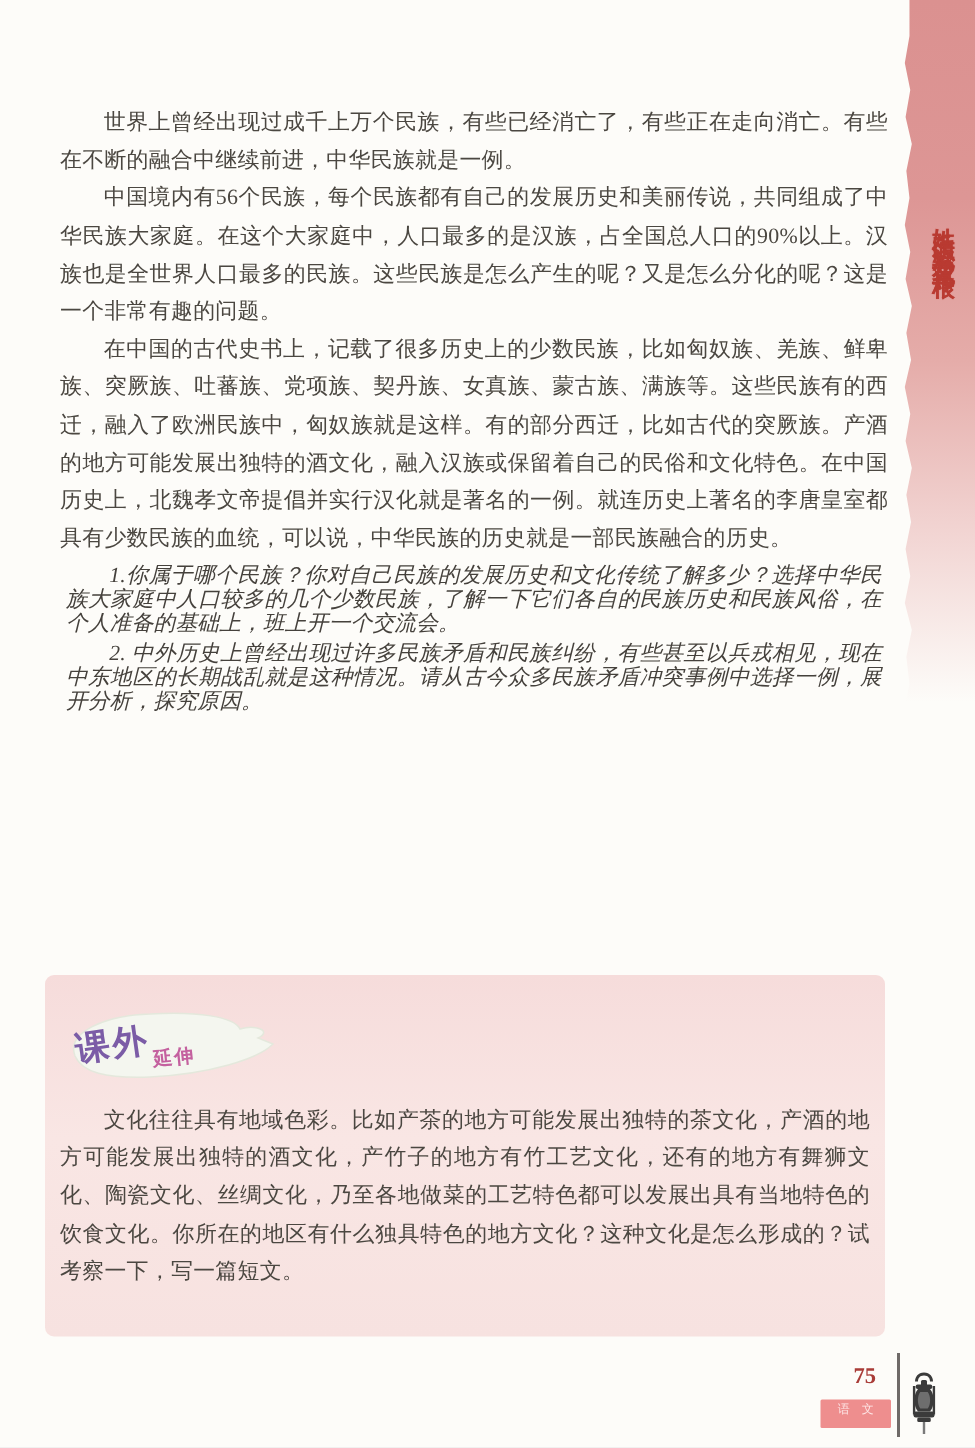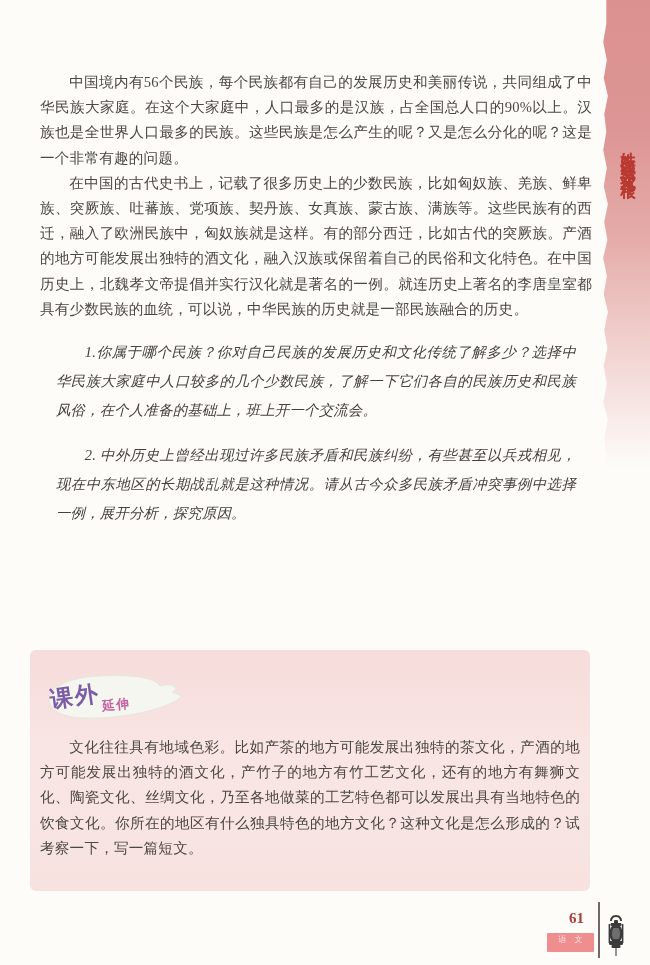--- a/index.html
+++ b/index.html
@@ -46,22 +46,22 @@
   }
   .heading .num{color:#d98f85;}
   .heading .ttl{color:#c5493f;}
   .body-p{
     margin:0;
     font-size:14.6px;line-height:25.2px;
     text-indent:2em;text-align:justify;
     letter-spacing:.2px;
   }
   .question{
-    margin:16px;
-    font-size:14.4px;line-height:29px;
+    margin:4px;
+    font-size:14.4px;line-height:16px;
     text-indent:2em;text-align:justify;
     font-style:italic;
     color:#45413c;
     letter-spacing:.2px;
   }
 
   
   .ext-block{
     position:absolute;left:30px;top:650px;
     width:560px;height:241px;
@@ -115,38 +115,39 @@
 </style>
 </head>
 <body>
 
 <div class="page">
 
   <div class="side-band"></div>
   <div class="side-title">姓氏源流与文化寻根</div>
 
   <div class="content">
+    <p class="body-p">世界上曾经出现过成千上万个民族，有些已经消亡了，有些正在走向消亡。有些在不断的融合中继续前进，中华民族就是一例。</p>
     <p class="body-p">中国境内有56个民族，每个民族都有自己的发展历史和美丽传说，共同组成了中华民族大家庭。在这个大家庭中，人口最多的是汉族，占全国总人口的90%以上。汉族也是全世界人口最多的民族。这些民族是怎么产生的呢？又是怎么分化的呢？这是一个非常有趣的问题。</p>
     <p class="body-p">在中国的古代史书上，记载了很多历史上的少数民族，比如匈奴族、羌族、鲜卑族、突厥族、吐蕃族、党项族、契丹族、女真族、蒙古族、满族等。这些民族有的西迁，融入了欧洲民族中，匈奴族就是这样。有的部分西迁，比如古代的突厥族。产酒的地方可能发展出独特的酒文化，融入汉族或保留着自己的民俗和文化特色。在中国历史上，北魏孝文帝提倡并实行汉化就是著名的一例。就连历史上著名的李唐皇室都具有少数民族的血统，可以说，中华民族的历史就是一部民族融合的历史。</p>
     <p class="question">1.你属于哪个民族？你对自己民族的发展历史和文化传统了解多少？选择中华民族大家庭中人口较多的几个少数民族，了解一下它们各自的民族历史和民族风俗，在个人准备的基础上，班上开一个交流会。</p>
     <p class="question">2. 中外历史上曾经出现过许多民族矛盾和民族纠纷，有些甚至以兵戎相见，现在中东地区的长期战乱就是这种情况。请从古今众多民族矛盾冲突事例中选择一例，展开分析，探究原因。</p>
   </div>
 
   <div class="ext-block">
     <div class="ext-label">
       <svg width="160" height="62" viewBox="0 0 160 62" aria-hidden="true">
         <path d="M14,32 C8,16 34,5 64,4 C96,2 120,6 124,14 C134,11 146,15 136,20 L146,24 C136,34 104,44 64,46 C34,47 19,43 14,32 Z" fill="#f4f6ef" stroke="#e4e8dc" stroke-width="1"></path>
       </svg>
       <span class="ext-main">课外</span>
       <span class="ext-sub">延伸</span>
     </div>
     <p class="ext-p">文化往往具有地域色彩。比如产茶的地方可能发展出独特的茶文化，产酒的地方可能发展出独特的酒文化，产竹子的地方有竹工艺文化，还有的地方有舞狮文化、陶瓷文化、丝绸文化，乃至各地做菜的工艺特色都可以发展出具有当地特色的饮食文化。你所在的地区有什么独具特色的地方文化？这种文化是怎么形成的？试考察一下，写一篇短文。</p>
   </div>
 
-  <div class="page-num">61</div>
+  <div class="page-num">75</div>
   <div class="subject-badge">语文</div>
   <div class="footer-divider"></div>
   <svg class="lantern" width="24" height="42" viewBox="0 0 24 42" aria-hidden="true">
     <path d="M12,1 C8,1 6,4 6,7 L8,7 C8,5 9,3 12,3 C15,3 16,5 16,7 L18,7 C18,4 16,1 12,1 Z" fill="#3b3b3b"></path>
     <rect x="10" y="6" width="4" height="4" rx="1" fill="#3b3b3b"></rect>
     <rect x="6.5" y="9" width="11" height="3" rx="1.2" fill="#3b3b3b"></rect>
     <path d="M8,12 L16,12 C19.2,15.5 19.2,23.5 16,27 L8,27 C4.8,23.5 4.8,15.5 8,12 Z" fill="#3b3b3b"></path>
     <path d="M9.5,14 L14.5,14 C16.6,16.8 16.6,22.2 14.5,25 L9.5,25 C7.4,22.2 7.4,16.8 9.5,14 Z" fill="#6e6e6e"></path>
     <rect x="5" y="27" width="14" height="4" rx="1.5" fill="#3b3b3b"></rect>
     <rect x="7.5" y="31" width="9" height="3" rx="1" fill="#3b3b3b"></rect>

